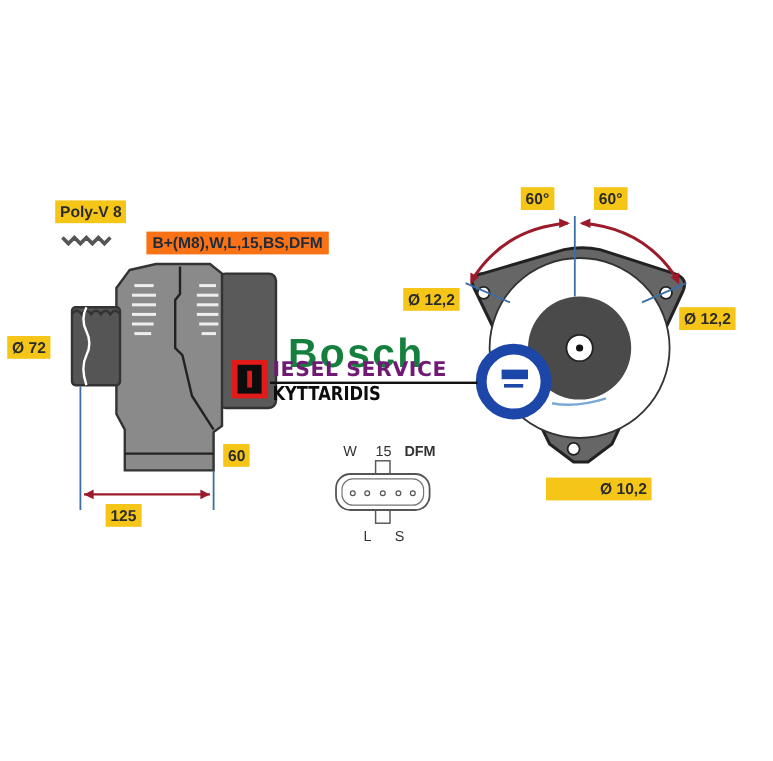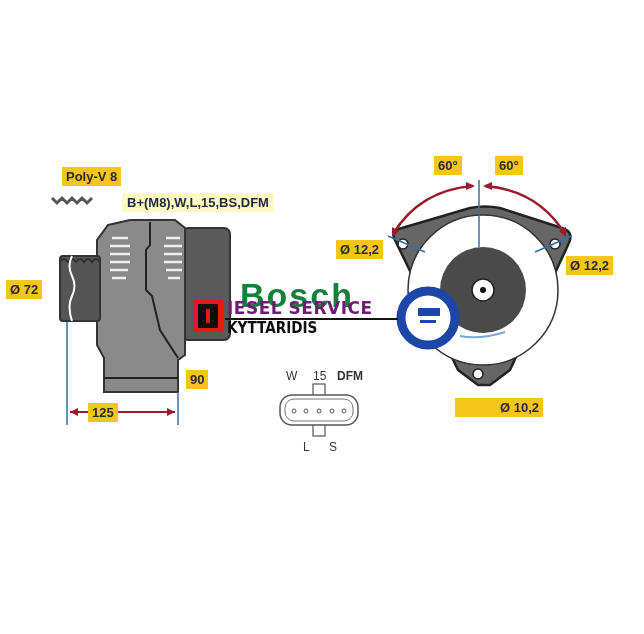--- a/index.html
+++ b/index.html
@@ -1,18 +1,18 @@
 <!DOCTYPE html>
 <html><head>
 <meta charset="utf-8">
 <style>
   html, body { margin:0; padding:0; background:#ffffff; }
   body { width:644px; height:634px; position:relative; overflow:hidden; font-family:"Liberation Sans", sans-serif; }
   .label { position:absolute; background:#f5c518; color:#2b2b2b; font-weight:bold; font-size:13px; padding:2px 4px; line-height:15px; white-space:nowrap; }
-  .label-blue { position:absolute; background:#fef9c3; color:#1f2a3a; font-weight:bold; font-size:13px; padding:2px 5px; line-height:15px; white-space:nowrap; }
+  .label-blue { position:absolute; background:#f97316; color:#1f2a3a; font-weight:bold; font-size:13px; padding:2px 5px; line-height:15px; white-space:nowrap; }
   svg { position:absolute; left:0; top:0; }
   .conn-txt { position:absolute; font-size:12px; color:#333; }
   .logo-d { position:absolute; left:193px; top:300px; width:30px; height:32px; background:#e21a1a; }
   .logo-d-inner { position:absolute; left:5px; top:4px; width:20px; height:24px; background:#0d0d0d; }
   .logo-d-inner::after { content:""; position:absolute; left:8px; top:5px; width:4px; height:14px; background:#e21a1a; }
   .logo-line1 { position:absolute; left:227px; top:299px; font-family:"DejaVu Sans", sans-serif; font-weight:bold; font-size:17px; letter-spacing:0.5px; color:#701a75; line-height:18px; }
   .logo-line2 { position:absolute; left:227px; top:320px; font-family:"DejaVu Sans", sans-serif; font-weight:bold; font-size:16px; color:#0d0d0d; line-height:16px; transform:scaleX(0.85); transform-origin:left; }
   .logo-rule { position:absolute; left:225px; top:318px; width:173px; height:1.5px; background:#111; }
   .bosch-wm { position:absolute; left:240px; top:276px; font-size:34px; color:#15803d; font-weight:bold; letter-spacing:2px; }
 </style>
@@ -96,25 +96,25 @@
 
   <g>
     <circle cx="428" cy="318" r="27" fill="#fff" stroke="#1c46a8" stroke-width="9"></circle>
     <rect x="418" y="308" width="22" height="8" fill="#1c46a8"></rect>
     <rect x="420" y="320" width="16" height="3" fill="#1c46a8"></rect>
   </g>
 </svg>
 
 <div class="bosch-wm">Bosch</div>
 
-<div class="label" style="left:46px;top:167px;margin-left:16px;">Poly-V 8</div>
+<div class="label" style="left:46px;top:167px;">Poly-V 8</div>
 <div class="label-blue" style="left:122px;top:193px;">B+(M8),W,L,15,BS,DFM</div>
 <div class="label" style="left:6px;top:280px;">Ø 72</div>
-<div class="label" style="left:186px;top:370px;">90</div>
-<div class="label" style="left:88px;top:403px;">125</div>
+<div class="label" style="left:186px;top:370px;">60</div>
+<div class="label" style="left:88px;top:420px;">125</div>
 
 <div class="label" style="left:434px;top:156px;">60°</div>
 <div class="label" style="left:495px;top:156px;">60°</div>
 <div class="label" style="left:336px;top:240px;">Ø 12,2</div>
 <div class="label" style="left:566px;top:256px;">Ø 12,2</div>
 <div class="label" style="left:455px;top:398px;padding-left:45px;">Ø 10,2</div>
 
 <div class="conn-txt" style="left:286px;top:369px;">W</div>
 <div class="conn-txt" style="left:313px;top:369px;">15</div>
 <div class="conn-txt" style="left:337px;top:369px;font-weight:bold;">DFM</div>

